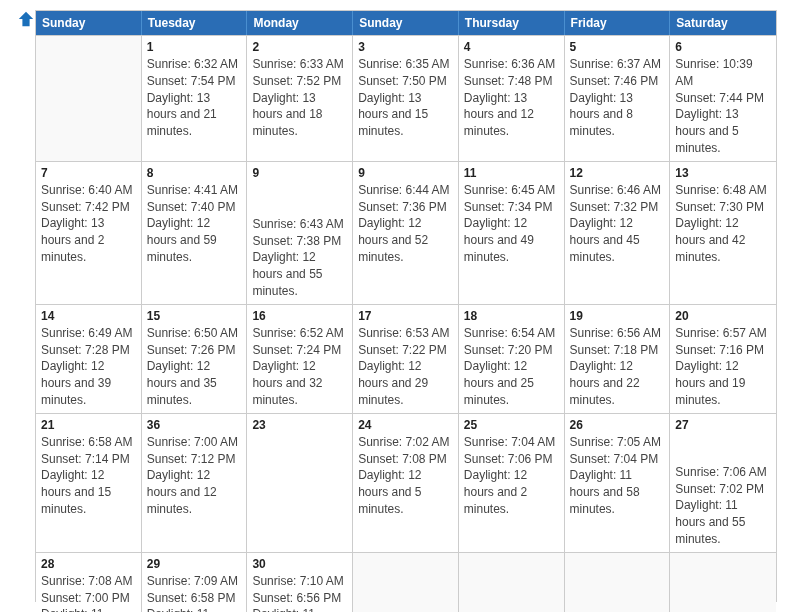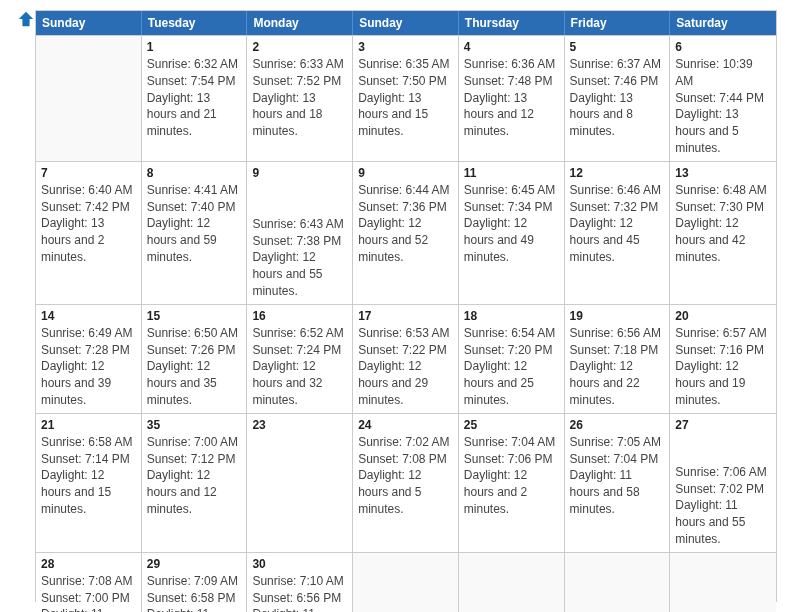--- a/index.html
+++ b/index.html
@@ -278,21 +278,21 @@
           </div>
         </div>
         <div class="cal-row">
           <div class="cal-cell">
             <div class="day-number">21</div>
             <div class="day-info" style="white-space: pre-line;">Sunrise: 6:58 AM
 Sunset: 7:14 PM
 Daylight: 12 hours and 15 minutes.</div>
           </div>
           <div class="cal-cell">
-            <div class="day-number">35</div>
+            <div class="day-number">36</div>
             <div class="day-info" style="white-space: pre-line;">Sunrise: 7:00 AM
 Sunset: 7:12 PM
 Daylight: 12 hours and 12 minutes.</div>
           </div>
           <div class="cal-cell">
             <div class="day-number">23</div>
           </div>
           <div class="cal-cell">
             <div class="day-number">24</div>
             <div class="day-info" style="white-space: pre-line;">Sunrise: 7:02 AM

